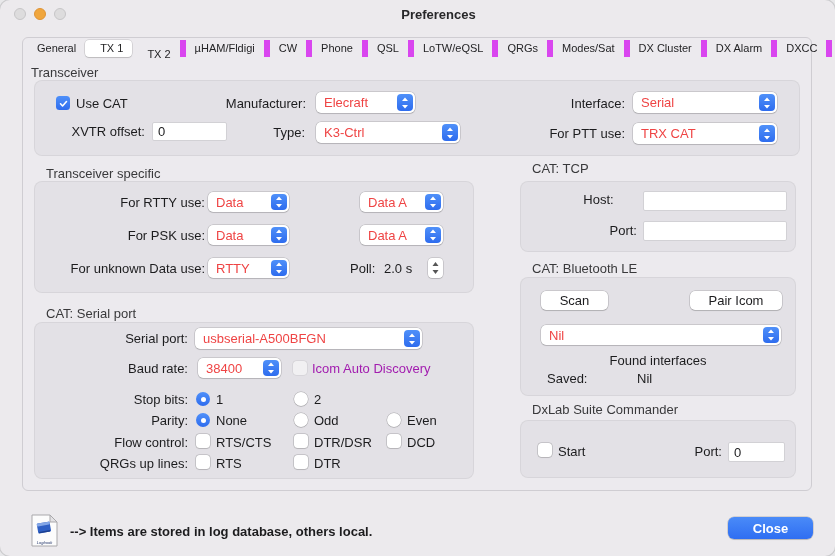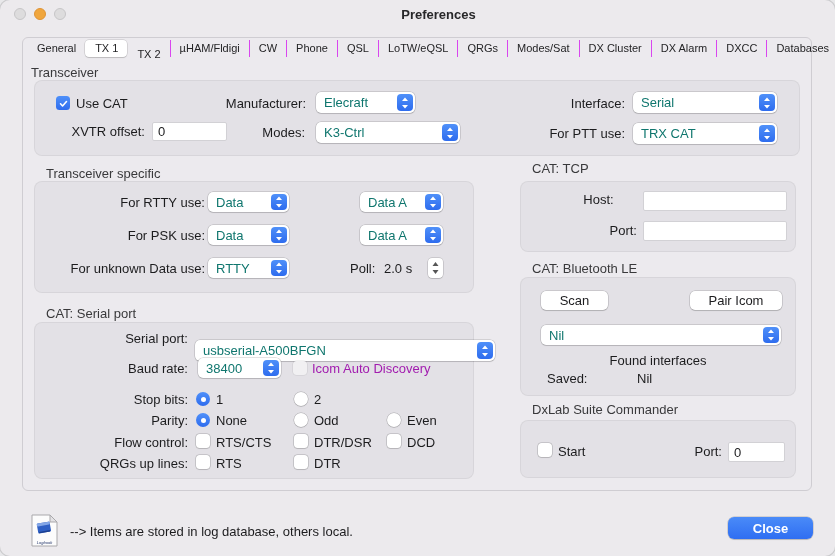--- a/index.html
+++ b/index.html
@@ -22,39 +22,39 @@
   .light.l1 { left:14px; background:#dddcdd; border:1px solid #c6c5c7; }
   .light.l2 { left:34px; background:#f0a63d; border:1px solid #de9335; }
   .light.l3 { left:54px; background:#dddcdd; border:1px solid #c6c5c7; }
 
   
   .tabview { position:absolute; left:22px; top:37px; width:790px; height:454px;
              border:1px solid #cfcdd2; border-radius:6px; background:#eceaee; }
   .tabstrip { position:absolute; left:28px; right:28px; top:39px; height:18px;
               display:flex; align-items:center; justify-content:space-between; }
   .tab { font-size:11px; color:#242426; padding:2px 9px; white-space:nowrap;
-         border-left:1px solid #d946ef; line-height:13px; }
+         border-left:6px solid #d946ef; line-height:13px; }
   .tab:first-child { border-left:none; }
   .tab.selected { background:#ffffff; border-radius:4px; border-left-color:transparent;
          box-shadow:0 0 0 0.5px rgba(0,0,0,0.18), 0 1px 1px rgba(0,0,0,0.12); }
   .tab.selected + .tab { border-left-color:transparent;margin-top:12px; }
 
   
   .grouplabel { position:absolute; font-size:13px; color:#39393b; white-space:nowrap; }
   .gbox { position:absolute; background:rgba(120,115,130,0.075);
           border:1px solid rgba(0,0,0,0.05); border-radius:8px; }
 
   .lbl { position:absolute; font-size:13px; color:#1c1c1e; white-space:nowrap; line-height:16px; }
   .ra { text-align:right; }
   .dis { color:#a21caf; }
 
   
   .popup { position:absolute; background:#ffffff; border-radius:5px;
            box-shadow:0 0 0 0.5px rgba(0,0,0,0.22), 0 1px 1px rgba(0,0,0,0.10);
-           font-size:13px; color:#0f766e; display:flex; align-items:center; }
+           font-size:13px; color:#ef4444; display:flex; align-items:center; }
   .popup .pval { padding-left:8px; padding-right:22px; overflow:hidden; white-space:nowrap; }
   .popup .cap { position:absolute; right:2px; top:2px; bottom:2px; width:16px;
                 border-radius:4px; background:linear-gradient(#4f90f9,#2e6cee);
                 display:flex; align-items:center; justify-content:center; }
 
   
   .tfield { position:absolute; background:#fff; border:1px solid #d2d1d5; border-radius:2px;
             font-size:13px; color:#1c1c1e; padding:0 5px;
             font-family:"Liberation Sans","DejaVu Sans",sans-serif; }
 
@@ -75,21 +75,21 @@
              box-shadow:0 0 0 0.5px rgba(0,0,0,0.22), 0 1px 1px rgba(0,0,0,0.10);
              display:flex; flex-direction:column; align-items:center; justify-content:center; }
 
   
   .btn { position:absolute; background:#fff; border:none; border-radius:5px;
          box-shadow:0 0 0 0.5px rgba(0,0,0,0.22), 0 1px 1px rgba(0,0,0,0.12);
          font-size:13px; color:#1c1c1e; font-family:"Liberation Sans","DejaVu Sans",sans-serif; }
   .btn.primary { background:linear-gradient(#4a8bf8,#2f6ef2); color:#fff; font-weight:bold;
                  border-radius:6px; }
 
-  .footer-note { position:absolute; left:70px; top:524px; font-size:13px; color:#1c1c1e; }
+  .footer-note { position:absolute; left:70px; top:524px; font-size:13px; color:#1c1c1e;font-weight:bold; }
   .logbook { position:absolute; left:31px; top:514px; width:27px; height:33px; }
 </style>
 </head>
 <body>
 
 <div class="win">
 
   <div class="titlebar">
     <div class="light l1"></div>
     <div class="light l2"></div>
@@ -145,21 +145,21 @@
         <svg width="8" height="12" viewBox="0 0 8 12">
           <path d="M4 0.5 L7 4 H1 z" fill="#fff"></path>
           <path d="M4 11.5 L1 8 h6 z" fill="#fff"></path>
         </svg>
       </span>
   </div>
 
   <div class="lbl ra" style="left:58px; top:124px; width:87px;">XVTR offset:</div>
   <input class="tfield" style="left: 152px; top: 122px; width: 75px; height: 19px;" value="0">
 
-  <div class="lbl ra" style="left:240px; top:125px; width:65px;">Modes:</div>
+  <div class="lbl ra" style="left:240px; top:125px; width:65px;">Type:</div>
   <div class="popup" style="left:316px; top:122px; width:144px; height:21px;">
     <span class="pval">K3-Ctrl</span>
     <span class="cap">
         <svg width="8" height="12" viewBox="0 0 8 12">
           <path d="M4 0.5 L7 4 H1 z" fill="#fff"></path>
           <path d="M4 11.5 L1 8 h6 z" fill="#fff"></path>
         </svg>
       </span>
   </div>
 
@@ -233,21 +233,21 @@
     <svg width="9" height="14" viewBox="0 0 9 14">
         <path d="M4.5 1 L7.5 5 H1.5 z" fill="#555"></path>
         <path d="M4.5 13 L1.5 9 h6 z" fill="#555"></path>
       </svg>
   </div>
 
   <div class="grouplabel" style="left:46px; top:306px;">CAT: Serial port</div>
   <div class="gbox" style="left:34px; top:322px; width:440px; height:157px;"></div>
 
   <div class="lbl ra" style="left:28px; top:331px; width:160px;">Serial port:</div>
-  <div class="popup" style="left:195px; top:328px; width:300px; height:21px;margin-top:12px;">
+  <div class="popup" style="left:195px; top:328px; width:227px; height:21px;">
     <span class="pval">usbserial-A500BFGN</span>
     <span class="cap">
         <svg width="8" height="12" viewBox="0 0 8 12">
           <path d="M4 0.5 L7 4 H1 z" fill="#fff"></path>
           <path d="M4 11.5 L1 8 h6 z" fill="#fff"></path>
         </svg>
       </span>
   </div>
 
   <div class="lbl ra" style="left:28px; top:361px; width:160px;">Baud rate:</div>

